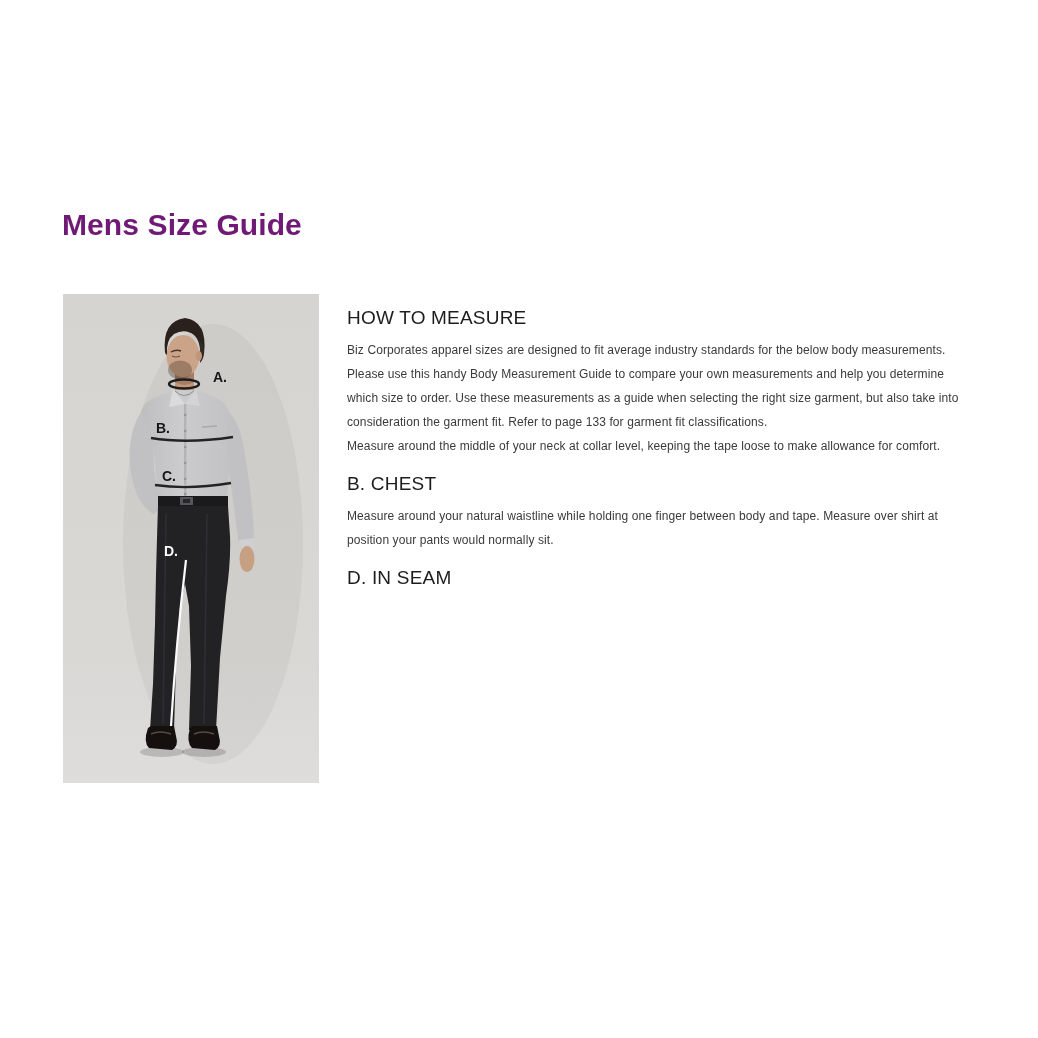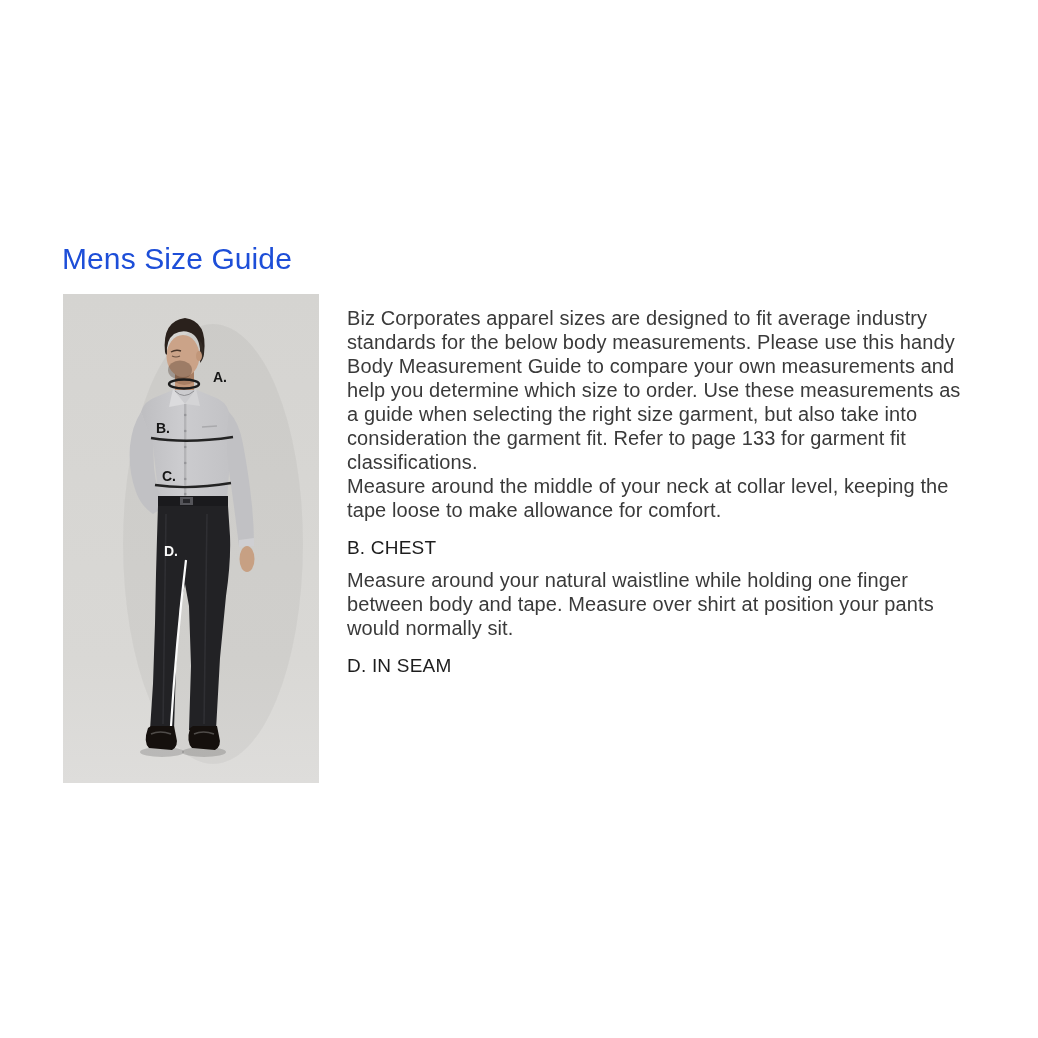--- a/index.html
+++ b/index.html
@@ -8,26 +8,26 @@
     position: relative;
     width: 1038px;
     height: 1038px;
     background: #ffffff;
     font-family: "Liberation Sans", sans-serif;
     overflow: hidden;
   }
   .page-title {
     position: absolute;
     left: 62px;
-    top: 242px;
+    top: 208px;
     margin: 0;
     font-size: 30px;
     line-height: 34px;
-    font-weight: 400;
-    color: #1d4ed8;
+    font-weight: 700;
+    color: #701a75;
     letter-spacing: 0.1px;
   }
   .photo {
     position: absolute;
     left: 63px;
     top: 294px;
     width: 256px;
     height: 489px;
   }
   .photo svg { display: block; width: 100%; height: 100%; }
@@ -41,21 +41,21 @@
     margin: 14px 0 8px 0;
     font-size: 19px;
     line-height: 24px;
     font-weight: 400;
     color: #1d1d1d;
     letter-spacing: 0.2px;
   }
   .content h2.first { margin-top: 0; }
   .content p {
     margin: 0;
-    font-size: 20px;
+    font-size: 12px;
     line-height: 24px;
     font-weight: 400;
     color: #3a3a3a;
     letter-spacing: 0.1px;
   }
   .mlabel { font-family: "Liberation Sans", sans-serif; font-weight: 700; font-size: 14px; }
   .mlabel-dark { fill: #161616; }
   .mlabel-light { fill: #fafafa; }
 </style>
 </head>
@@ -146,20 +146,21 @@
         <path d="M92,191 Q126,196 168,189" fill="none" stroke="#232323" stroke-width="2.4"></path>
         <text class="mlabel mlabel-dark" x="99" y="187">C.</text>
 
         <path d="M123,266 Q113,350 108,432" fill="none" stroke="#fafafa" stroke-width="2.2"></path>
         <text class="mlabel mlabel-light" x="101" y="262">D.</text>
       </g>
     </svg>
   </div>
 
   <div class="content">
+    <h2 class="first">HOW TO MEASURE</h2>
     <p>Biz Corporates apparel sizes are designed to fit average industry standards for the below body measurements. Please use this handy Body Measurement Guide to compare your own measurements and help you determine which size to order. Use these measurements as a guide when selecting the right size garment, but also take into consideration the garment fit. Refer to page 133 for garment fit classifications.</p>
 
     <p>Measure around the middle of your neck at collar level, keeping the tape loose to make allowance for comfort.</p>
 
     <h2>B. CHEST</h2>
 
     <p>Measure around your natural waistline while holding one finger between body and tape. Measure over shirt at position your pants would normally sit.</p>
 
     <h2>D. IN SEAM</h2>
   </div>

